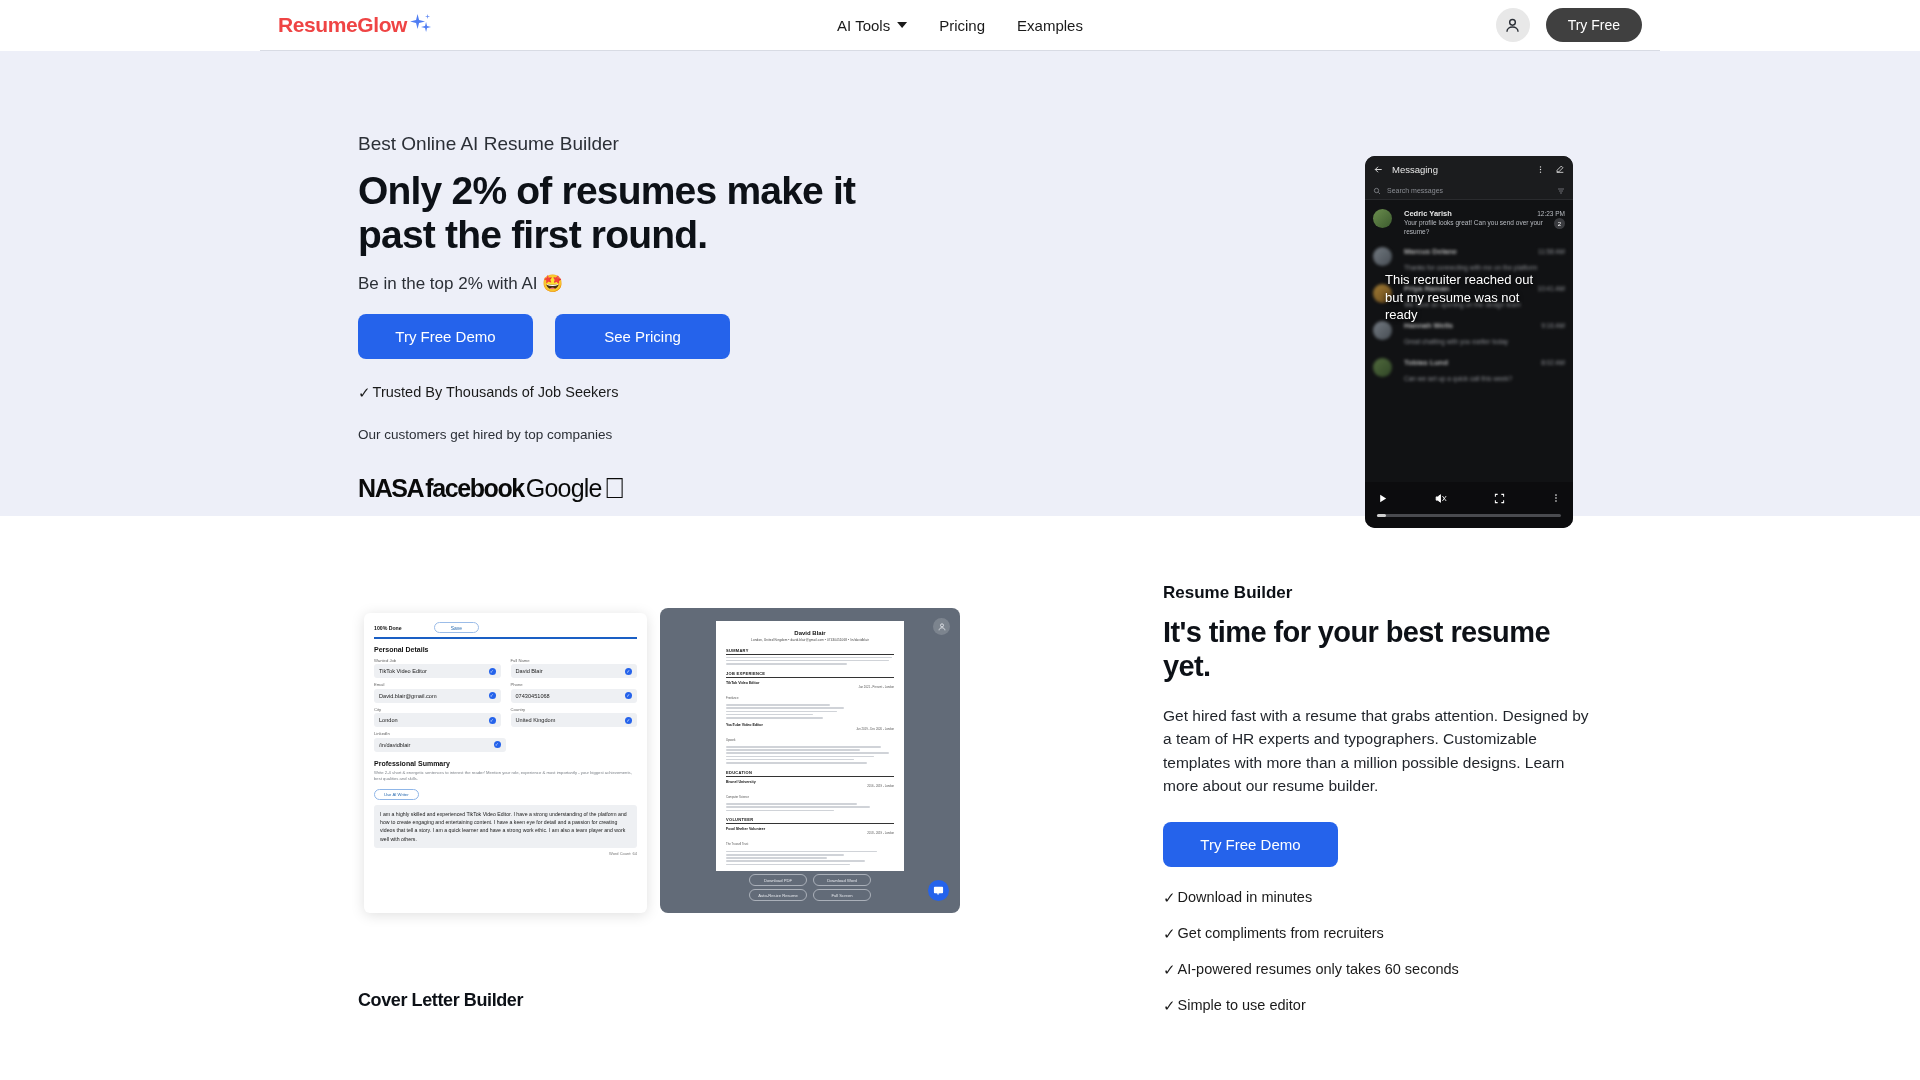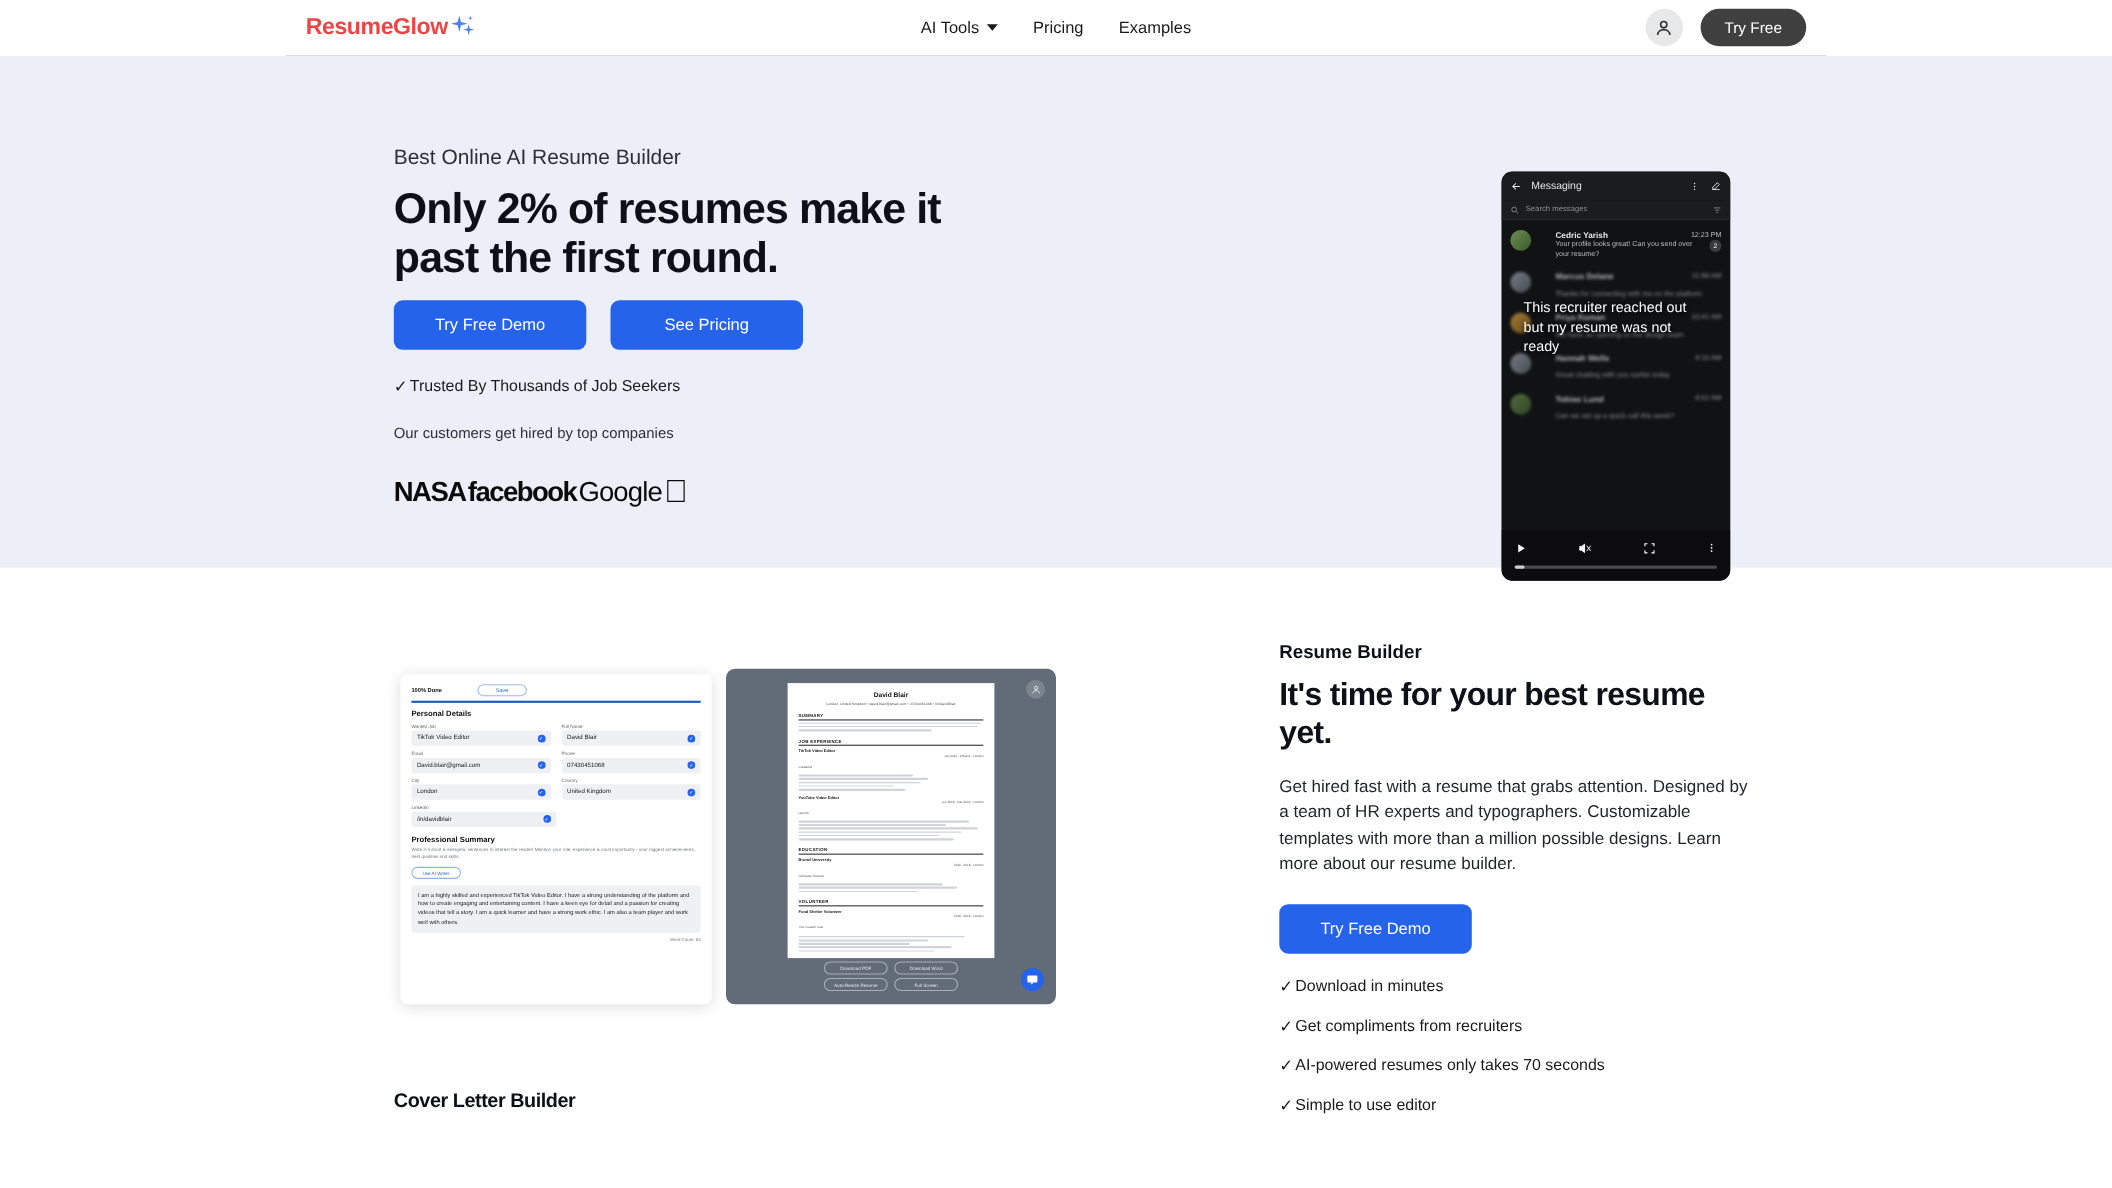--- a/index.html
+++ b/index.html
@@ -123,21 +123,21 @@
   .ph-title { font-size: 9.5px; color: #e6e6e6; }
   .ph-icons { margin-left: auto; display: flex; gap: 10px; align-items: center; }
   .ph-search {
     height: 18px; display: flex; align-items: center;
     padding: 0 8px; gap: 6px; background: #1b1c1e;
     border-bottom: 1px solid #2a2b2e;
   }
   .ph-search-text { font-size: 7px; color: #8a8d93; }
   .msg-list { padding: 4px 0; position: relative; }
   .msg {
-    display: flex; gap: 22px; padding: 5px 8px; align-items: flex-start;
+    display: flex; gap: 12px; padding: 5px 8px; align-items: flex-start;
   }
   .msg-av {
     width: 19px; height: 19px; border-radius: 50%;
     flex-shrink: 0; background: #4a4a4a;
   }
   .msg-av.g { background: linear-gradient(135deg,#6b8e4e,#3c5a2e); }
   .msg-av.o { background: linear-gradient(135deg,#d9a441,#8a6020); }
   .msg-av.p { background: linear-gradient(135deg,#9aa3ad,#5b636b); }
   .msg-body { flex: 1; min-width: 0; }
   .msg-name { font-size: 7.5px; font-weight: bold; color: #e8e8e8; }
@@ -341,20 +341,21 @@
 
     </div>
   </div>
 
   <div class="hero">
     <div class="hero-inner">
 
       <div class="hero-left">
         <div class="eyebrow">Best Online AI Resume Builder</div>
         <div class="hero-title">Only 2% of resumes make it past the first round.</div>
+        <div class="hero-sub">Be in the top 2% with AI 🤩</div>
 
         <div class="hero-btns">
           <button class="btn-primary">Try Free Demo</button>
           <button class="btn-primary">See Pricing</button>
         </div>
 
         <div class="trusted">
           <span class="tick">✓</span>
           <span>Trusted By Thousands of Job Seekers</span>
         </div>
@@ -503,21 +504,21 @@
       <div class="bullet">
         <span class="tick">✓</span>
         <span>Download in minutes</span>
       </div>
       <div class="bullet">
         <span class="tick">✓</span>
         <span>Get compliments from recruiters</span>
       </div>
       <div class="bullet">
         <span class="tick">✓</span>
-        <span>AI-powered resumes only takes 70 seconds</span>
+        <span>AI-powered resumes only takes 60 seconds</span>
       </div>
       <div class="bullet">
         <span class="tick">✓</span>
         <span>Simple to use editor</span>
       </div>
     </div>
   </div>
 
   <div class="editor">
     <div class="ed-top">

